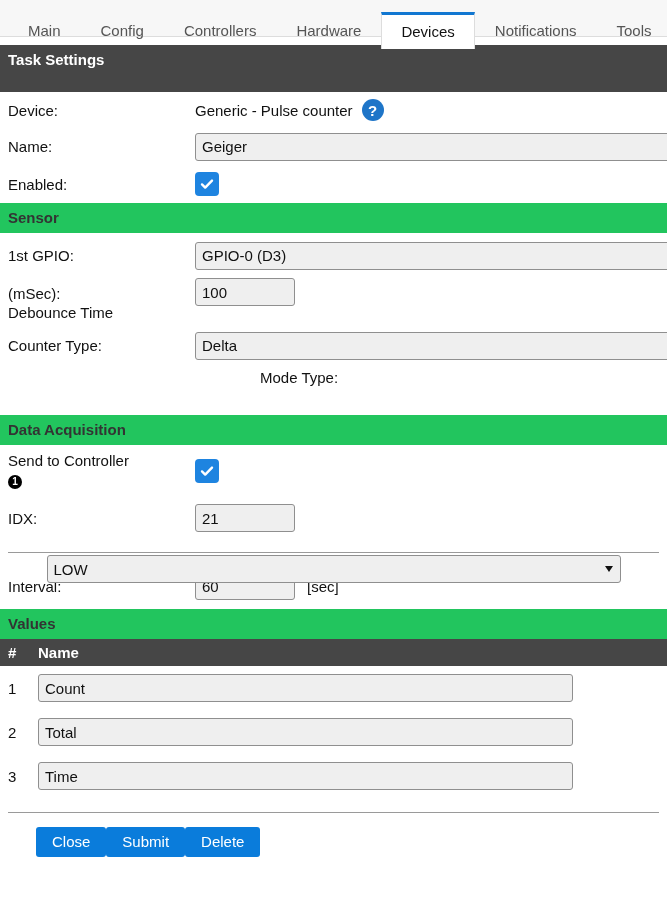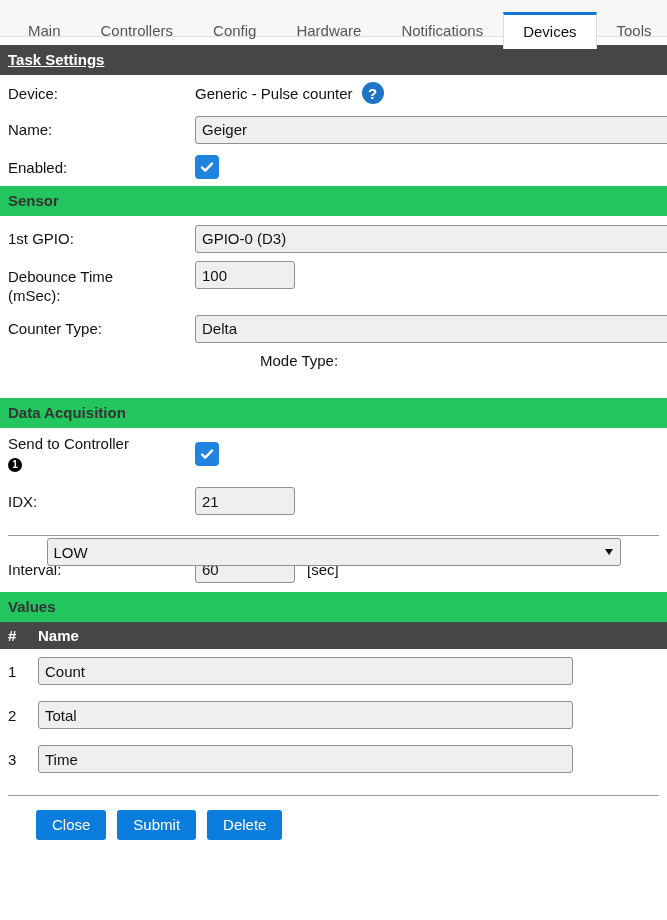--- a/index.html
+++ b/index.html
@@ -51,23 +51,22 @@
     margin-bottom: -1px;
     padding-bottom: 1px;
   }
 
   
   .darkbar {
     background: #464646;
     color: #ffffff;
     font-weight: bold;
     font-size: 15px;
-    padding: 6px 8px 7px 8px;
-    box-sizing: border-box;
-    text-decoration: underline;
+    padding: 6px 8px 24px 8px;
+    box-sizing: border-box;
   }
   .spacer-white { height: 8px; background: #ffffff; }
 
   
   .subhead {
     background: #22c55e;
     color: #333333;
     font-weight: bold;
     font-size: 15px;
     padding: 6px 8px 7px 8px;
@@ -246,21 +245,20 @@
     padding: 0 8px;
     box-sizing: border-box;
     font-size: 15px;
     color: #111111;
   }
 
   
   .footer {
     padding: 14px 0 0 36px;
     display: flex;
-    gap: 11px;
   }
   .btn {
     background: #0a7cdb;
     color: #ffffff;
     font-family: "Liberation Sans", sans-serif;
     font-size: 15px;
     border: none;
     border-radius: 3px;
     padding: 6px 16px 7px 16px;
     cursor: pointer;
@@ -268,33 +266,33 @@
   }
 </style>
 </head>
 <body>
 
 <div class="tabbar">
   <div class="tab">
       <span>Main</span>
     </div>
   <div class="tab">
+      <span>Config</span>
+    </div>
+  <div class="tab">
       <span>Controllers</span>
     </div>
   <div class="tab">
-      <span>Config</span>
-    </div>
-  <div class="tab">
       <span>Hardware</span>
-    </div>
-  <div class="tab">
-      <span>Notifications</span>
     </div>
   <div class="tab active">
       <span>Devices</span>
+    </div>
+  <div class="tab">
+      <span>Notifications</span>
     </div>
   <div class="tab">
       <span>Tools</span>
     </div>
 </div>
 
 <div class="spacer-white"></div>
 
 <div class="darkbar">Task Settings</div>
 
@@ -331,22 +329,22 @@
   <div class="fld">
     <div class="select">
       <span>GPIO-0 (D3)</span>
       <span class="arrow"></span>
     </div>
   </div>
 </div>
 
 <div class="row row-debounce">
   <div class="lbl">
+    <div>(mSec):</div>
     <div>Debounce Time</div>
-    <div>(mSec):</div>
   </div>
   <div class="fld">
     <input type="text" class="inp-small" value="100" style="">
   </div>
 </div>
 
 <div class="row row-ctype">
   <div class="lbl">Counter Type:</div>
   <div class="fld">
     <div class="select">

